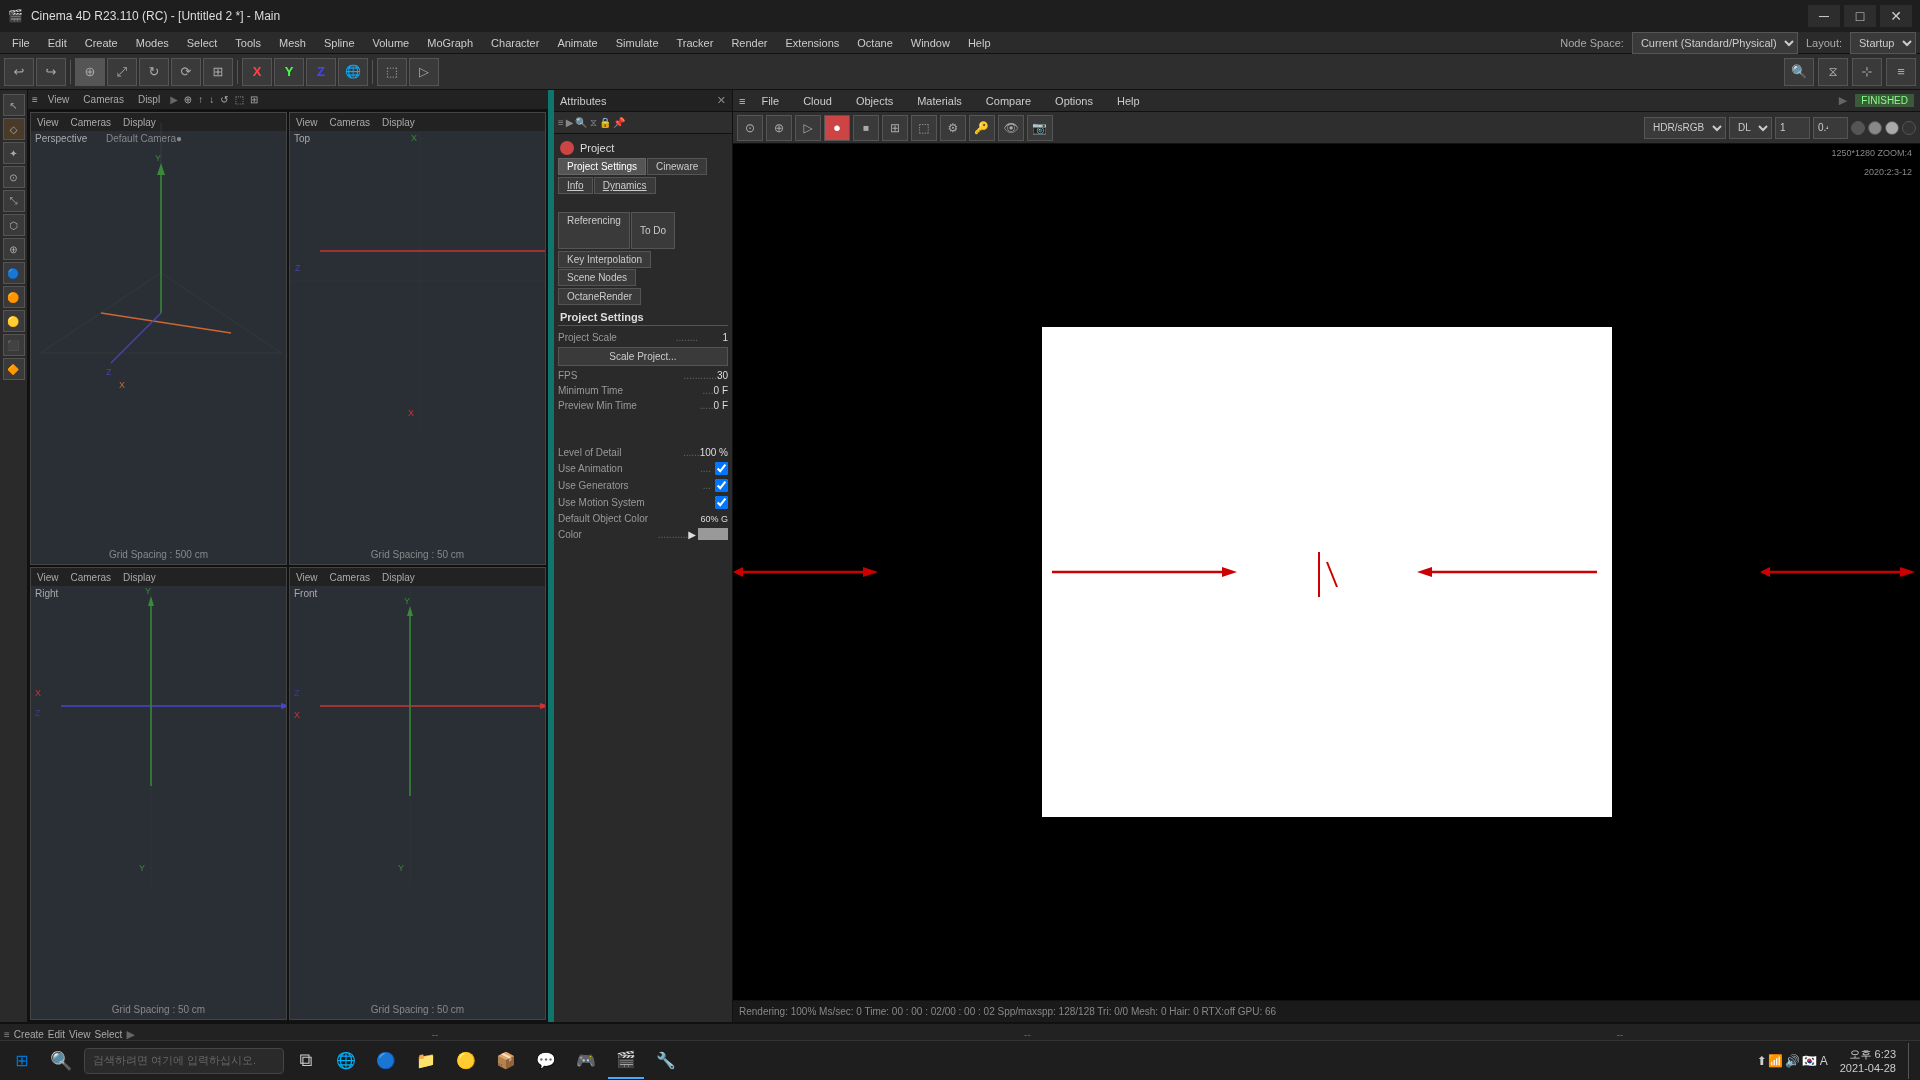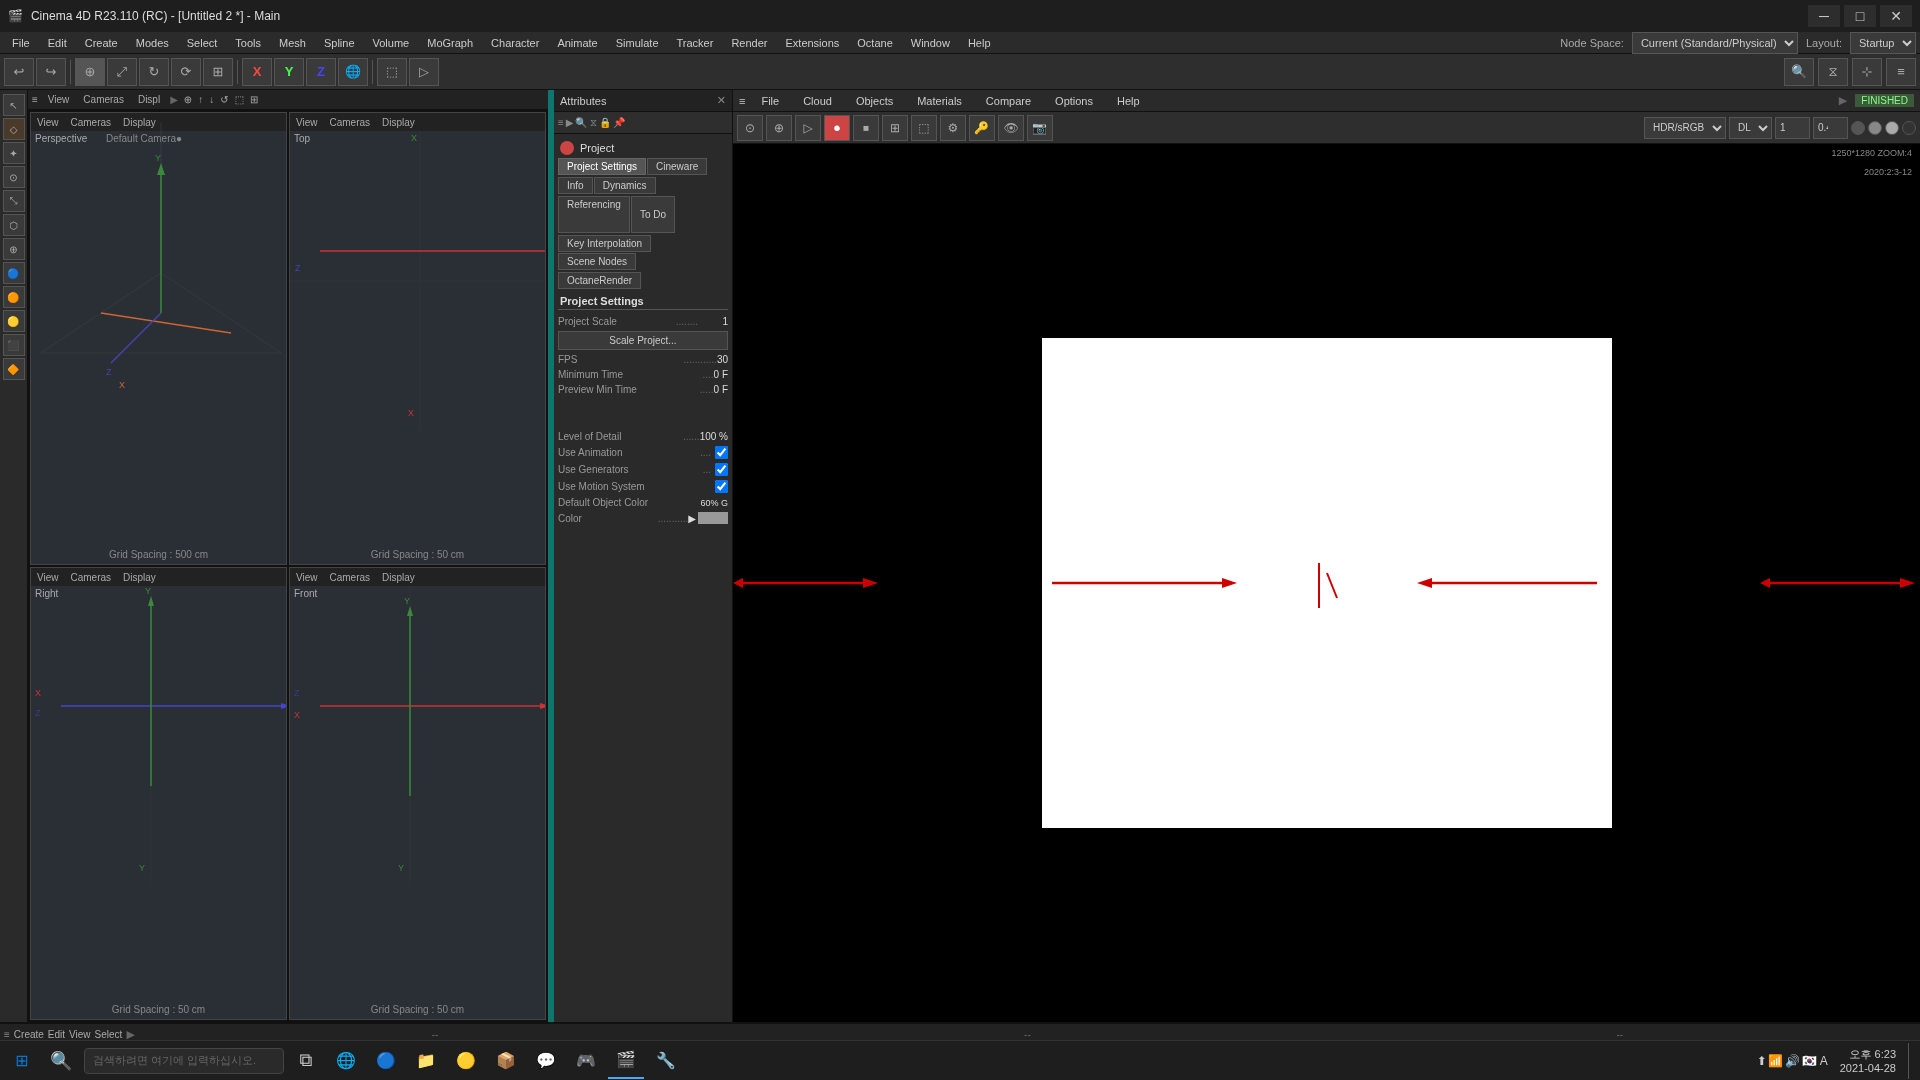--- a/index.html
+++ b/index.html
@@ -277,21 +277,21 @@
 
       <div style="display:flex;align-items:center;padding:3px 2px;font-size:11px;color:#ddd;">
         <span style="width:14px;height:14px;background:#c44;border-radius:50%;display:inline-block;margin-right:6px;"></span>
         <span>Project</span>
       </div>
 
       <div style="display:flex;gap:1px;flex-wrap:wrap;margin-bottom:2px;">
         <div style="padding:2px 8px;background:#555;border:1px solid #666;font-size:10px;color:#fff;cursor:pointer;">Project Settings</div>
         <div style="padding:2px 8px;background:#3a3a3a;border:1px solid #555;font-size:10px;color:#ccc;cursor:pointer;">Cineware</div>
       </div>
-      <div style="display:flex;gap:1px;flex-wrap:wrap;margin-bottom:2px;">
+      <div style="display:flex;gap:1px;flex-wrap:wrap;margin-bottom:18px;text-decoration:underline;">
         <div style="padding:2px 8px;background:#3a3a3a;border:1px solid #555;font-size:10px;color:#ccc;cursor:pointer;">Info</div>
         <div style="padding:2px 8px;background:#3a3a3a;border:1px solid #555;font-size:10px;color:#ccc;cursor:pointer;">Dynamics</div>
       </div>
       <div style="display:flex;gap:1px;flex-wrap:wrap;margin-bottom:2px;">
         <div style="padding:2px 8px;background:#3a3a3a;border:1px solid #555;font-size:10px;color:#ccc;cursor:pointer;">Referencing</div>
         <div style="padding:12px 8px;background:#3a3a3a;border:1px solid #555;font-size:10px;color:#ccc;cursor:pointer;">To Do</div>
       </div>
       <div style="display:flex;gap:1px;flex-wrap:wrap;margin-bottom:2px;">
         <div style="padding:2px 8px;background:#3a3a3a;border:1px solid #555;font-size:10px;color:#ccc;cursor:pointer;">Key Interpolation</div>
         <div style="padding:2px 8px;background:#3a3a3a;border:1px solid #555;font-size:10px;color:#ccc;cursor:pointer;">Scene Nodes</div>
@@ -425,20 +425,23 @@
         <polygon points="10,20 0,25 10,30" fill="#cc0000"></polygon>
       </svg>
 
       <svg style="position:absolute;right:0;top:50%;transform:translateY(-50%);width:160px;height:50px;">
         <line x1="10" y1="25" x2="140" y2="25" stroke="#cc0000" stroke-width="2.5"></line>
         <polygon points="140,20 155,25 140,30" fill="#cc0000"></polygon>
         <polygon points="10,20 0,25 10,30" fill="#cc0000"></polygon>
       </svg>
     </div>
 
+    <div style="height:22px;background:#1a1a1a;display:flex;align-items:center;padding:0 6px;font-size:10px;color:#888;border-top:1px solid #111;">
+      <span>Rendering: 100% Ms/sec: 0   Time: 00 : 00 : 02/00 : 00 : 02   Spp/maxspp: 128/128   Tri: 0/0   Mesh: 0   Hair: 0   RTX:off   GPU: 66</span>
+    </div>
   </div>
 </div>
 
 <div style="height:68px;background:#2a2a2a;border-top:2px solid #111;display:flex;flex-direction:column;">
 
   <div style="height:22px;background:#222;display:flex;align-items:center;padding:0 4px;gap:4px;border-bottom:1px solid #111;">
     <span style="cursor:pointer;font-size:10px;color:#888;">≡</span>
     <span style="font-size:10px;color:#aaa;cursor:pointer;">Create</span>
     <span style="font-size:10px;color:#aaa;cursor:pointer;">Edit</span>
     <span style="font-size:10px;color:#aaa;cursor:pointer;">View</span>

